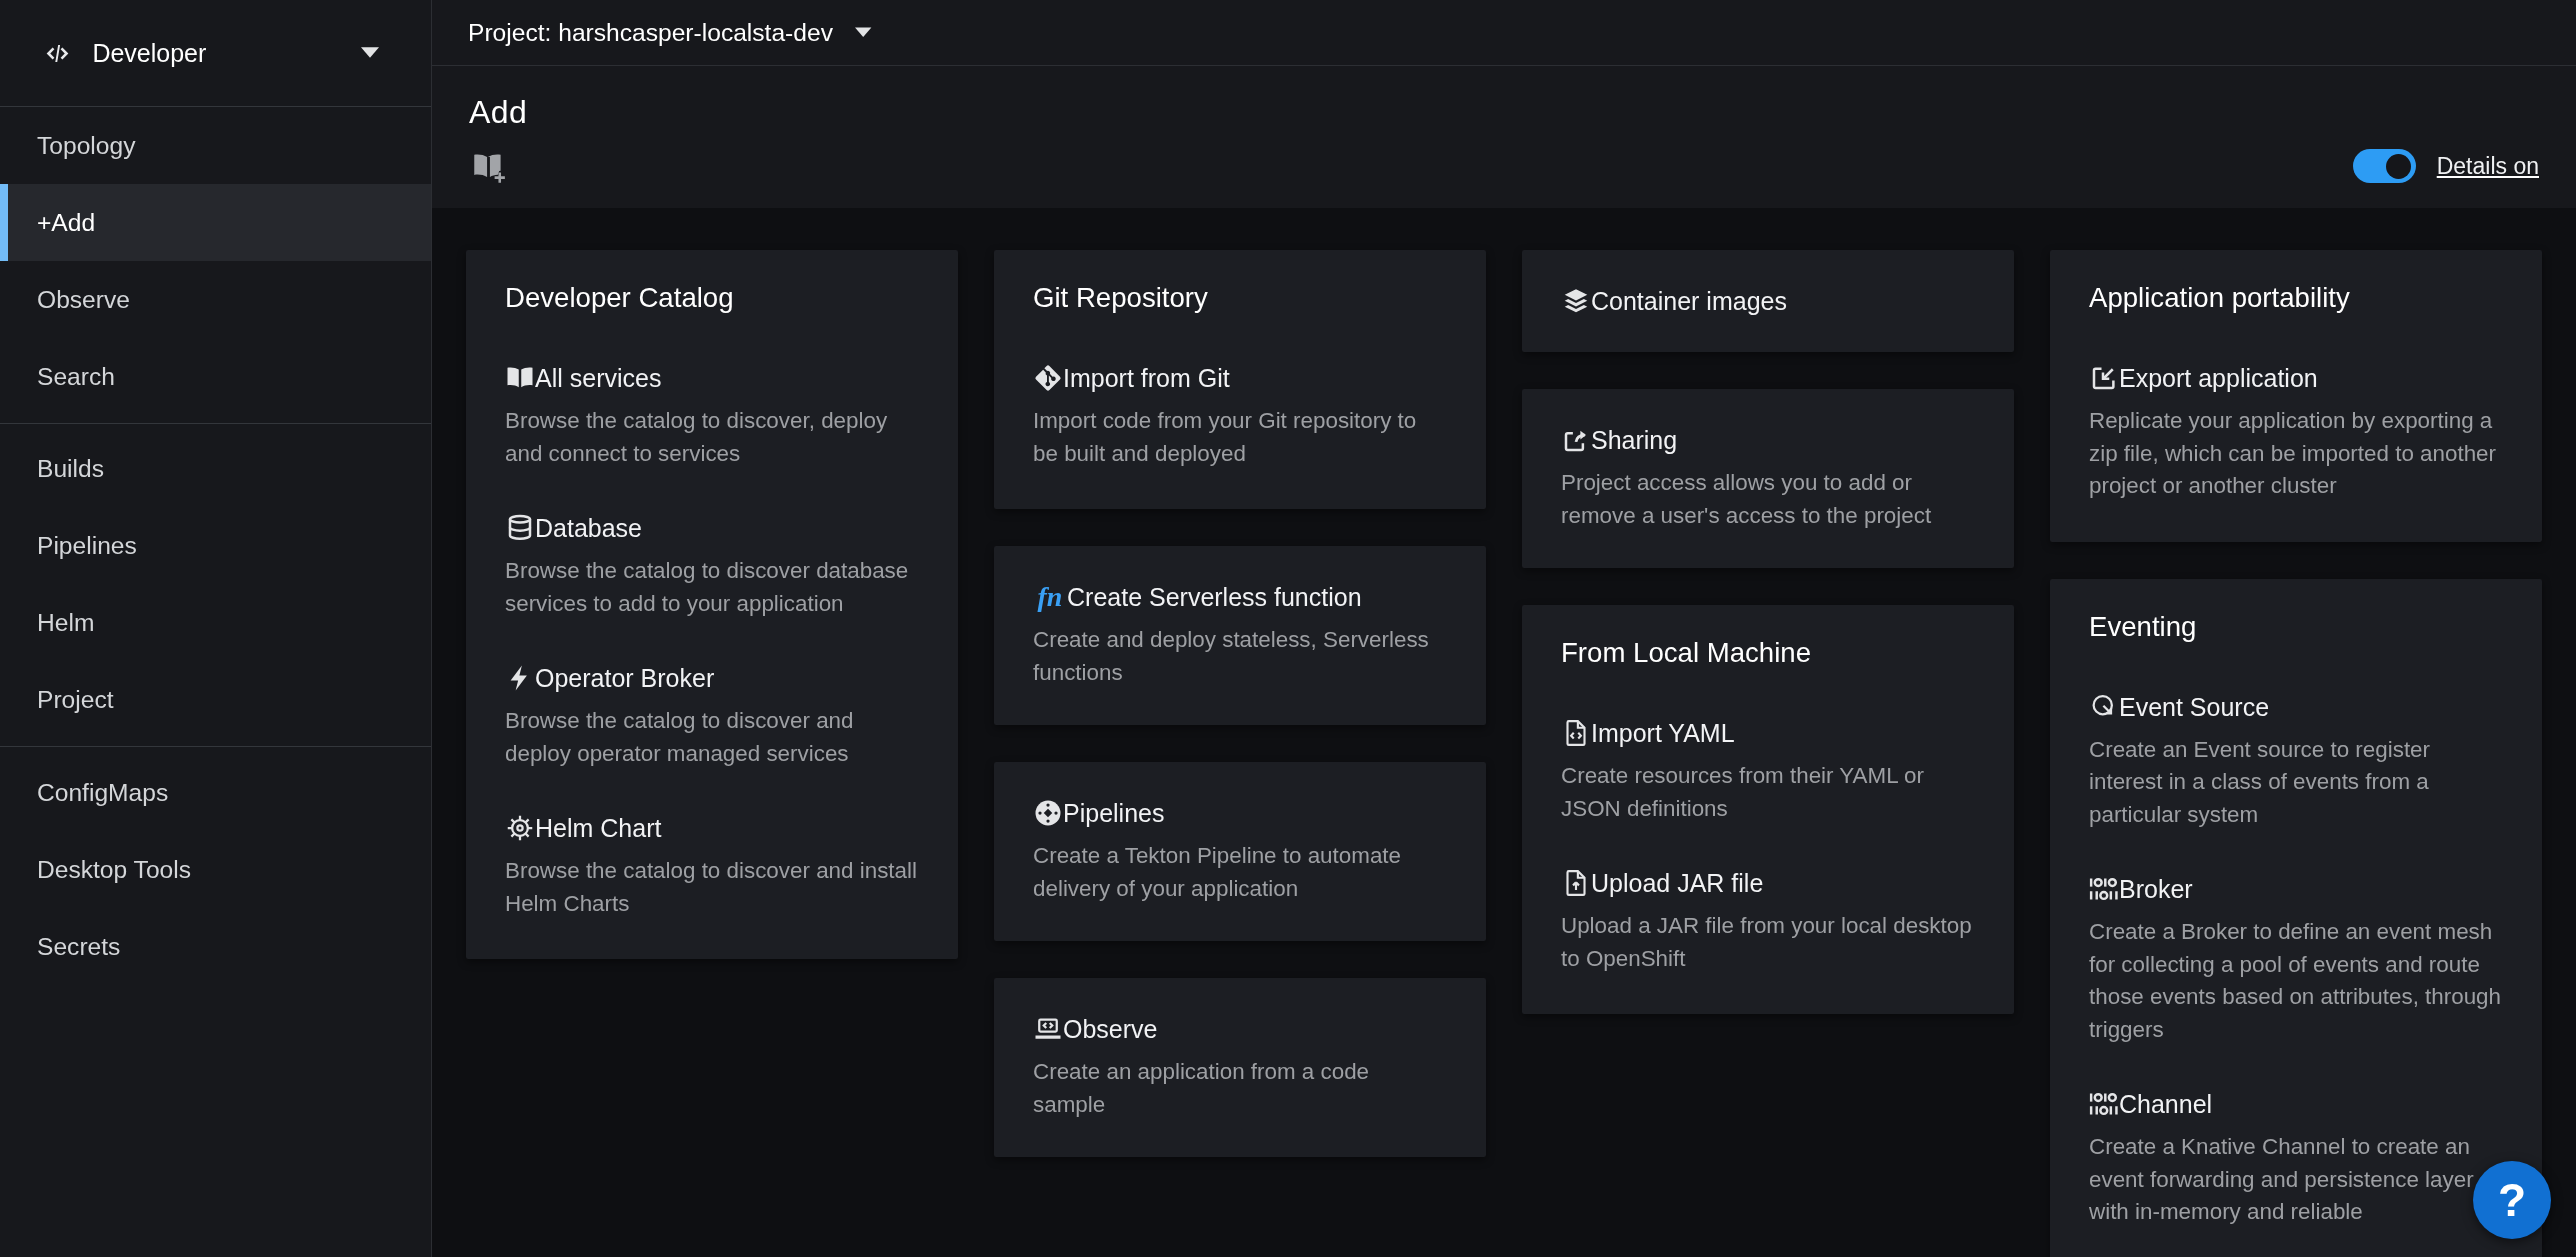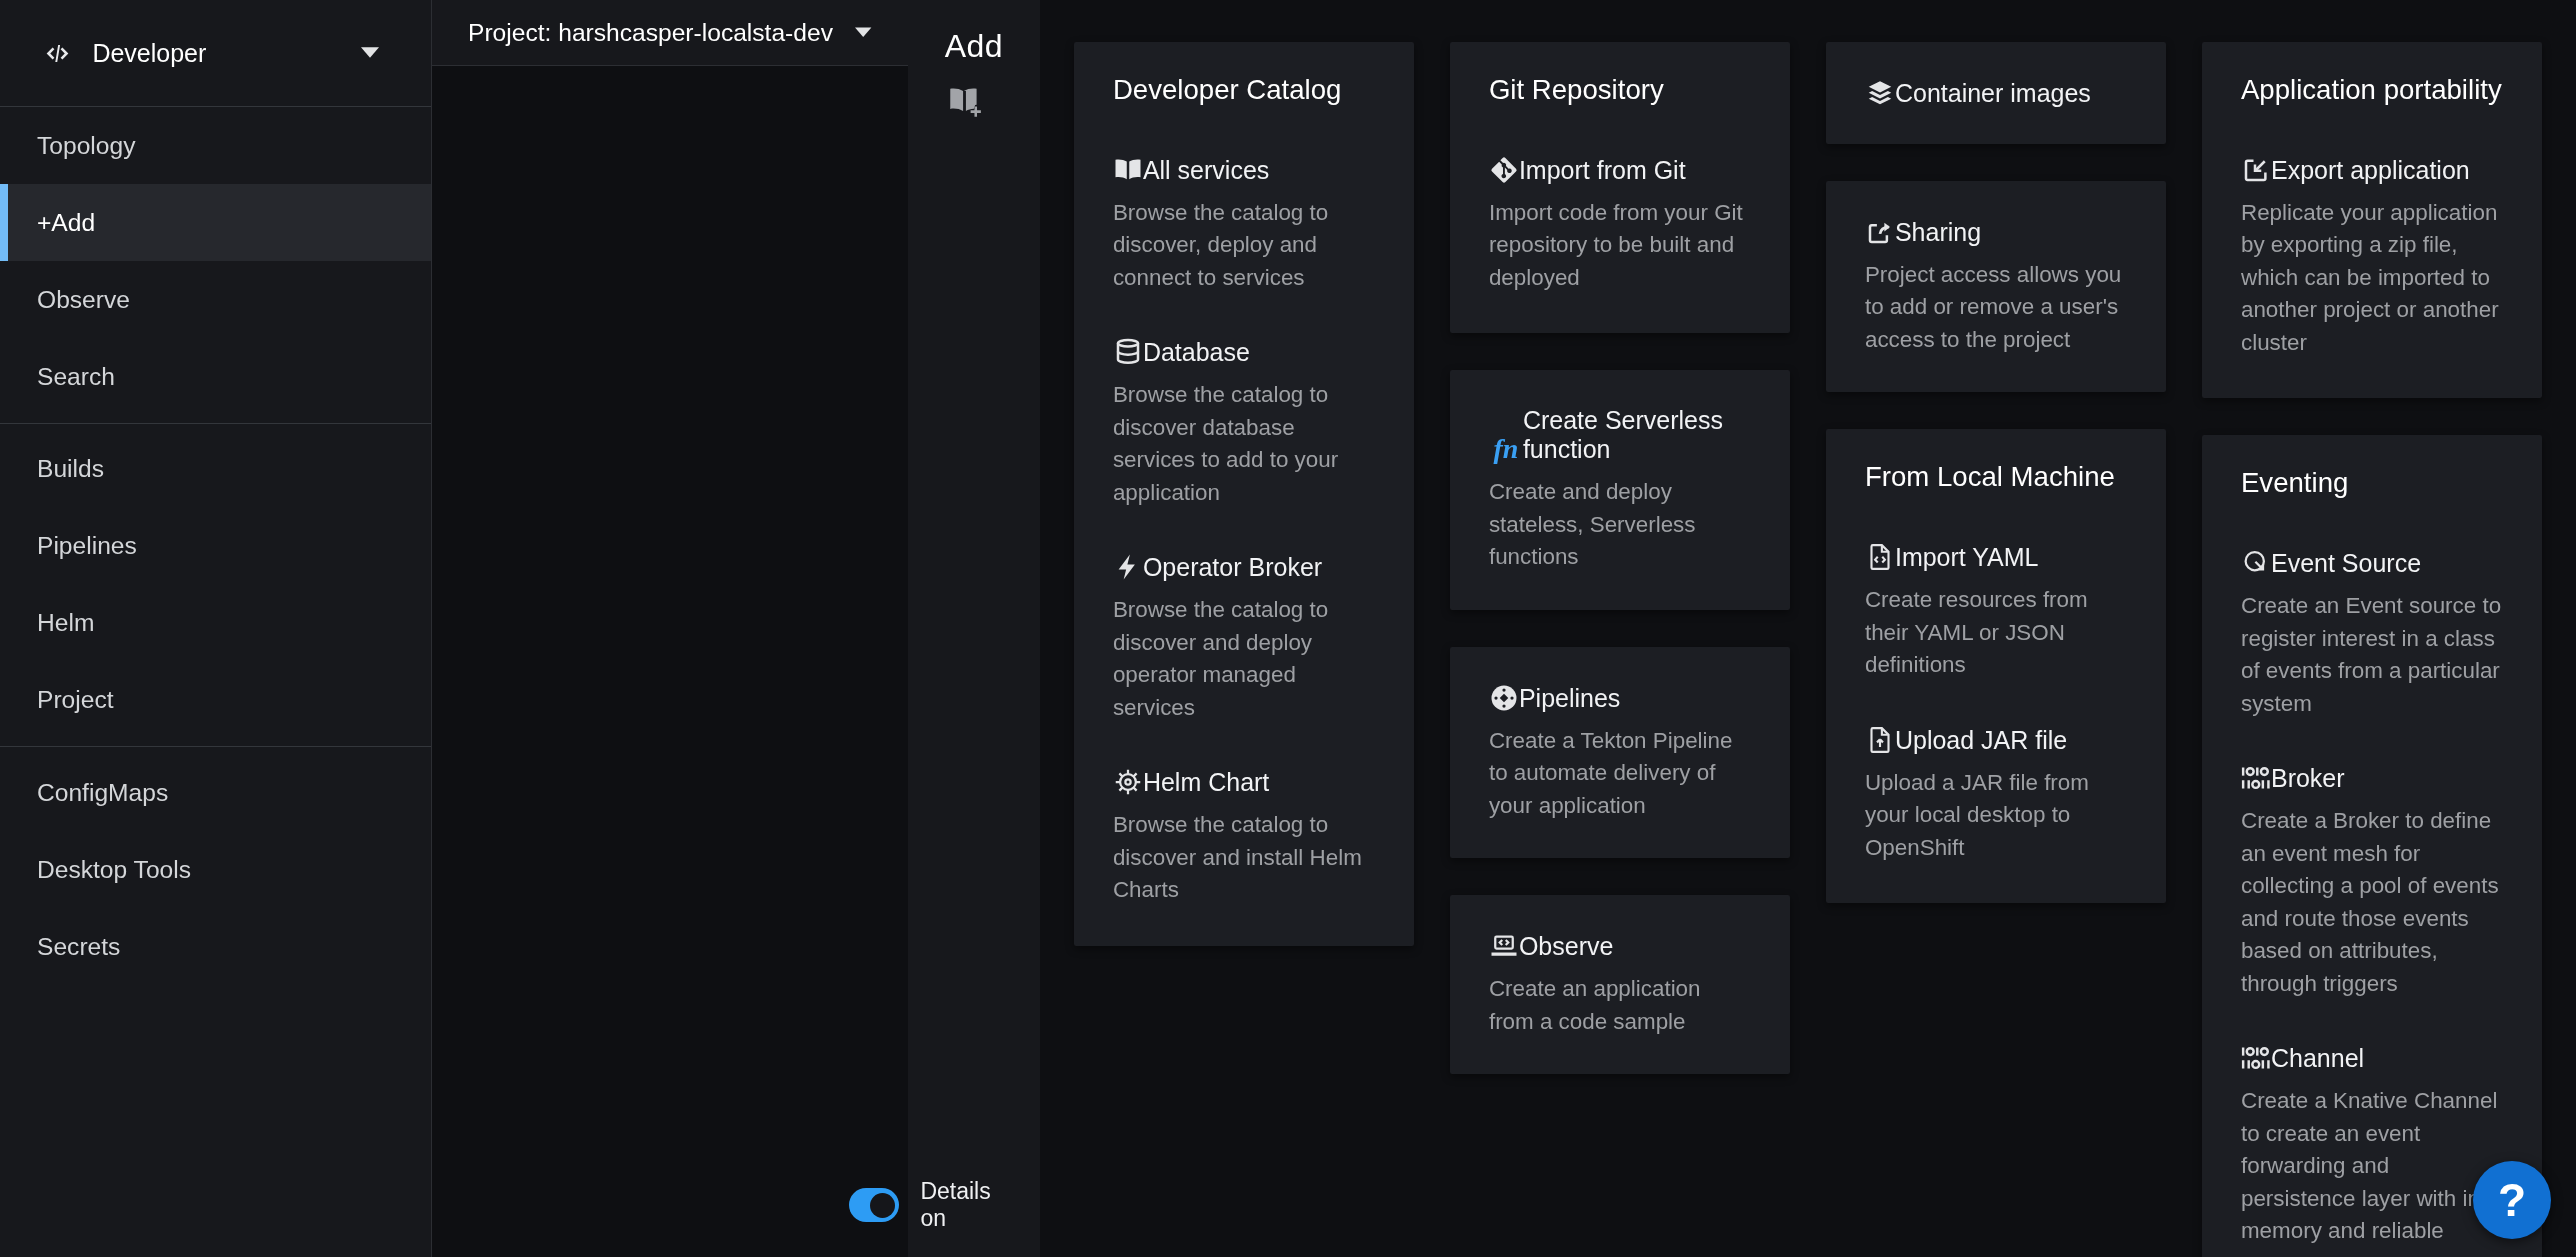--- a/index.html
+++ b/index.html
@@ -34,40 +34,40 @@
     padding-left: 37px; font-size: 24.6px; color: #d4d6d9;
     position: relative; cursor: pointer;
   }
   .nav-item.selected { background: #26282d; color: #fff; }
   .nav-item.selected::before {
     content: ""; position: absolute; left: 0; top: 0; bottom: 0;
     width: 7.5px; background: #73bcf7;
   }
   .nav-divider { height: 0.7px; background: #33363b; margin: 7.5px 0; }
   
-  .main { flex: 1; min-width: 0; display: flex; flex-direction: row; }
+  .main { flex: 1; min-width: 0; display: flex; flex-direction: column; }
   .project-bar {
     height: 66px; flex-shrink: 0; background: #17181c;
     border-bottom: 0.7px solid #2c2e33;
     display: flex; align-items: center; padding: 0 36px;
     font-size: 24.6px; color: #fff; cursor: pointer;
   }
   .project-bar .caret { margin-left: 22.4px; width: 16.4px; height: 10.4px; }
   .header-band {
     background: #17181c; padding: 28px 37px 22.4px; position: relative; flex-shrink: 0;
   }
   .page-title { font-size: 32px; font-weight: 500; color: #fff; letter-spacing: 0.4px; }
   .catalog-btn {
     margin-top: 18px; width: 39px; height: 37px; color: #a2a4a8;
     background: none; border: none; cursor: pointer; display: block;
   }
   .catalog-btn svg { width: 100%; height: 100%; }
   .details-toggle-wrap {
     position: absolute; right: 37px; bottom: 25px;
-    display: flex; align-items: center; gap: 21px;
+    display: flex; align-items: center; gap: 21px; text-decoration: underline;
   }
   .switch {
     width: 63px; height: 34px; border-radius: 17px;
     background: #2d9cf4; position: relative; cursor: pointer;
   }
   .switch .knob {
     position: absolute; right: 4.5px; top: 4.5px;
     width: 25px; height: 25px; border-radius: 50%; background: #15161a;
   }
   .details-label { font-size: 23px; color: #f0f1f3; }

